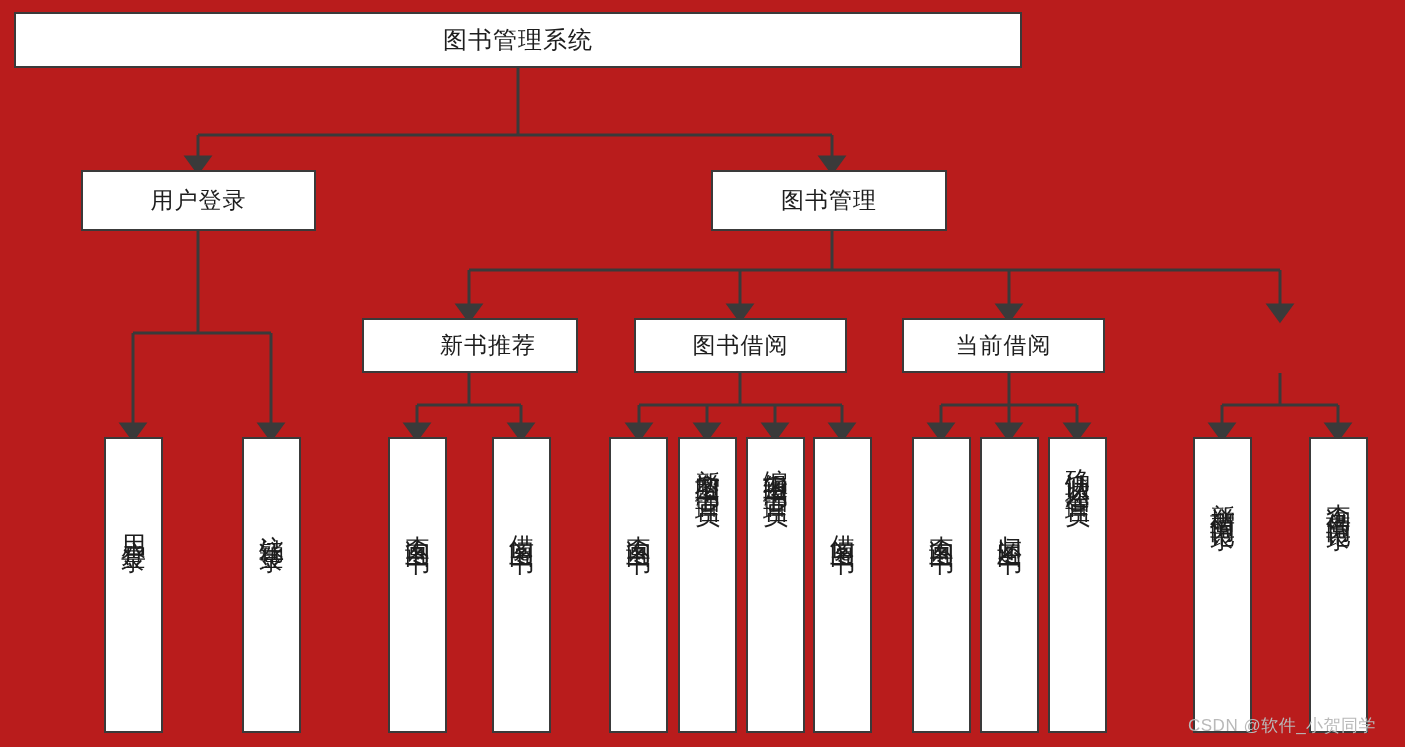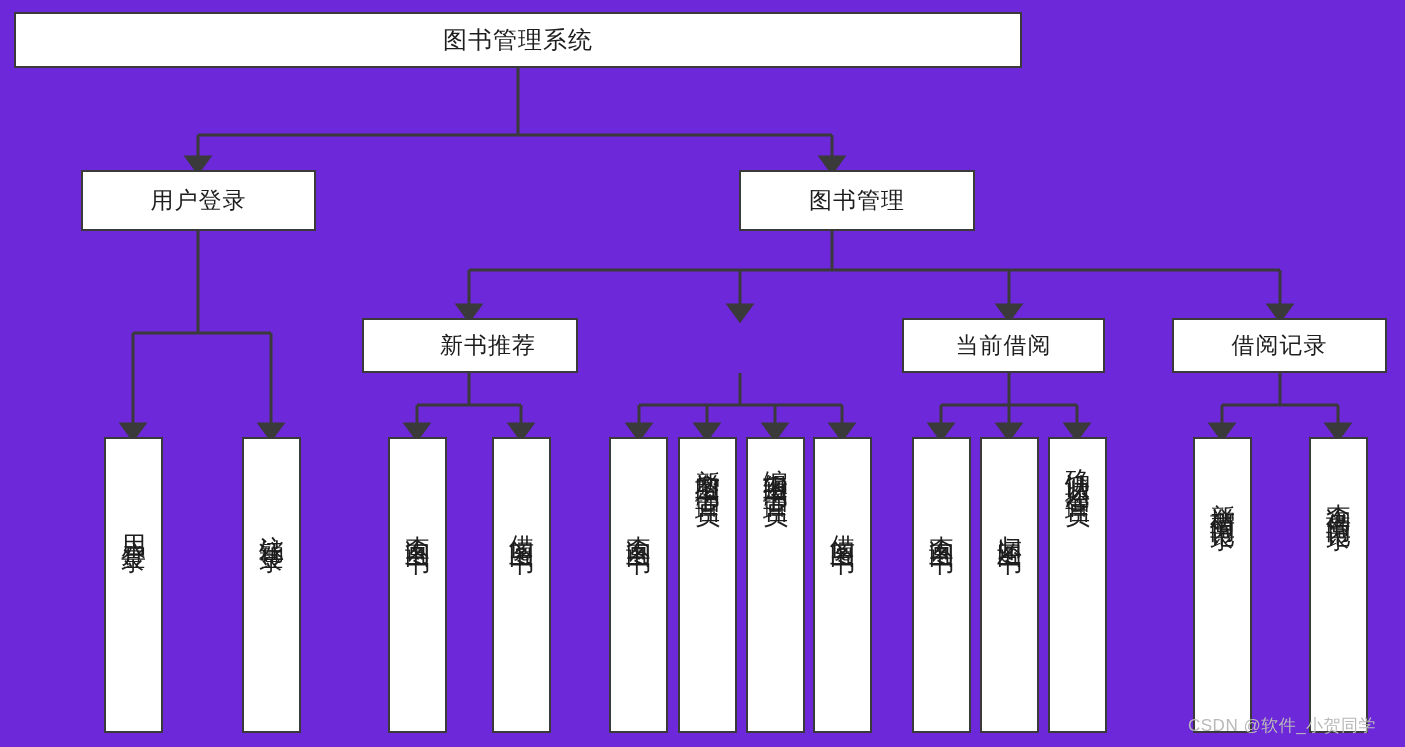--- a/index.html
+++ b/index.html
@@ -7,21 +7,21 @@
     padding: 0;
     background: #ffffff;
   }
   body {
     font-family: "Liberation Sans", "DejaVu Sans", sans-serif;
   }
   #canvas {
     position: relative;
     width: 1405px;
     height: 747px;
-    background: #6d28d9;
+    background: #b91c1c;
     overflow: hidden;
   }
   svg#wires {
     position: absolute;
     left: 0;
     top: 0;
     width: 1405px;
     height: 747px;
     pointer-events: none;
   }
@@ -128,33 +128,33 @@
     </g>
   </svg>
 
   <div class="node horiz root" style="left:14px; top:12px; width:1008px; height:56px;">
     <span class="node-label">图书管理系统</span>
   </div>
 
   <div class="node horiz" style="left:81px; top:170px; width:235px; height:61px;">
     <span class="node-label">用户登录</span>
   </div>
-  <div class="node horiz" style="left:711px; top:170px; width:236px; height:61px;margin-left:28px;">
+  <div class="node horiz" style="left:711px; top:170px; width:236px; height:61px;">
     <span class="node-label">图书管理</span>
   </div>
 
   <div class="node horiz" style="left:362px; top:318px; width:216px; height:55px;padding-left:36px;">
     <span class="node-label">新书推荐</span>
   </div>
+  <div class="node horiz" style="left:634px; top:318px; width:213px; height:55px;">
+    <span class="node-label">图书借阅</span>
+  </div>
   <div class="node horiz" style="left:902px; top:318px; width:203px; height:55px;">
     <span class="node-label">当前借阅</span>
   </div>
-  <div class="node horiz" style="left:1172px; top:318px; width:215px; height:55px;">
-    <span class="node-label">借阅记录</span>
-  </div>
 
   <div class="node vert" style="left:104px; top:437px; width:59px; height:296px; padding-top:76px;">
     <span class="node-label">用户登录</span>
   </div>
   <div class="node vert" style="left:242px; top:437px; width:59px; height:296px; padding-top:76px;">
     <span class="node-label">注销登录</span>
   </div>
 
   <div class="node vert" style="left:388px; top:437px; width:59px; height:296px; padding-top:76px;">
     <span class="node-label">查询图书</span>

